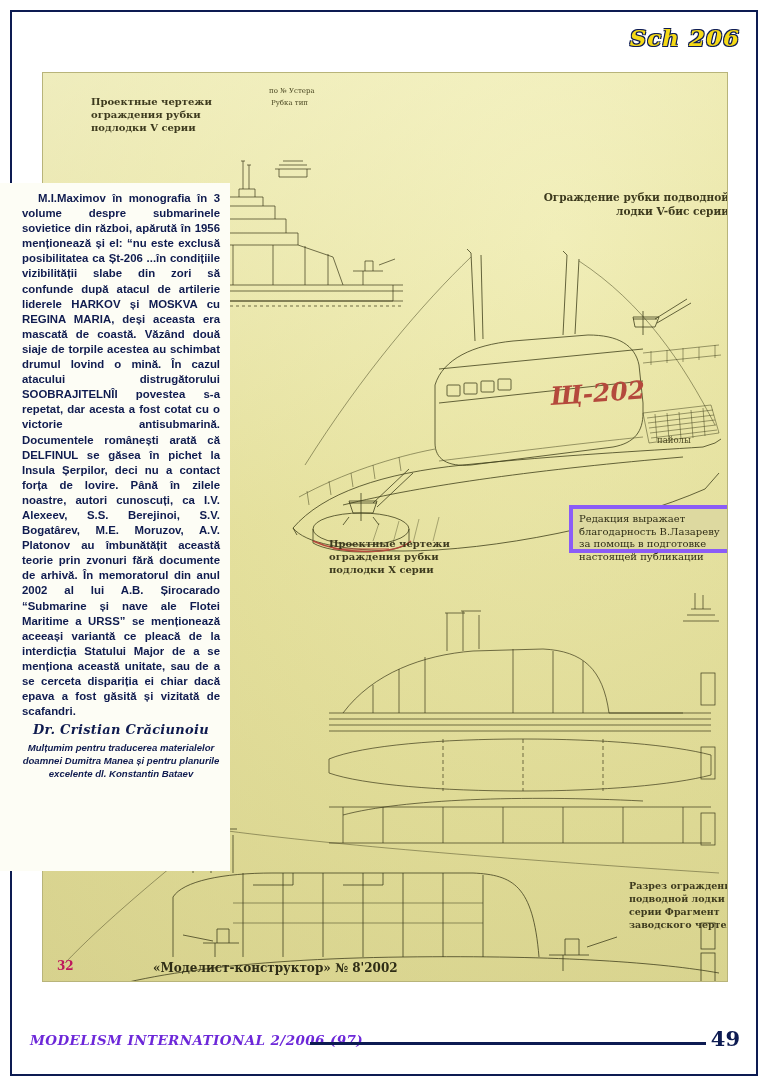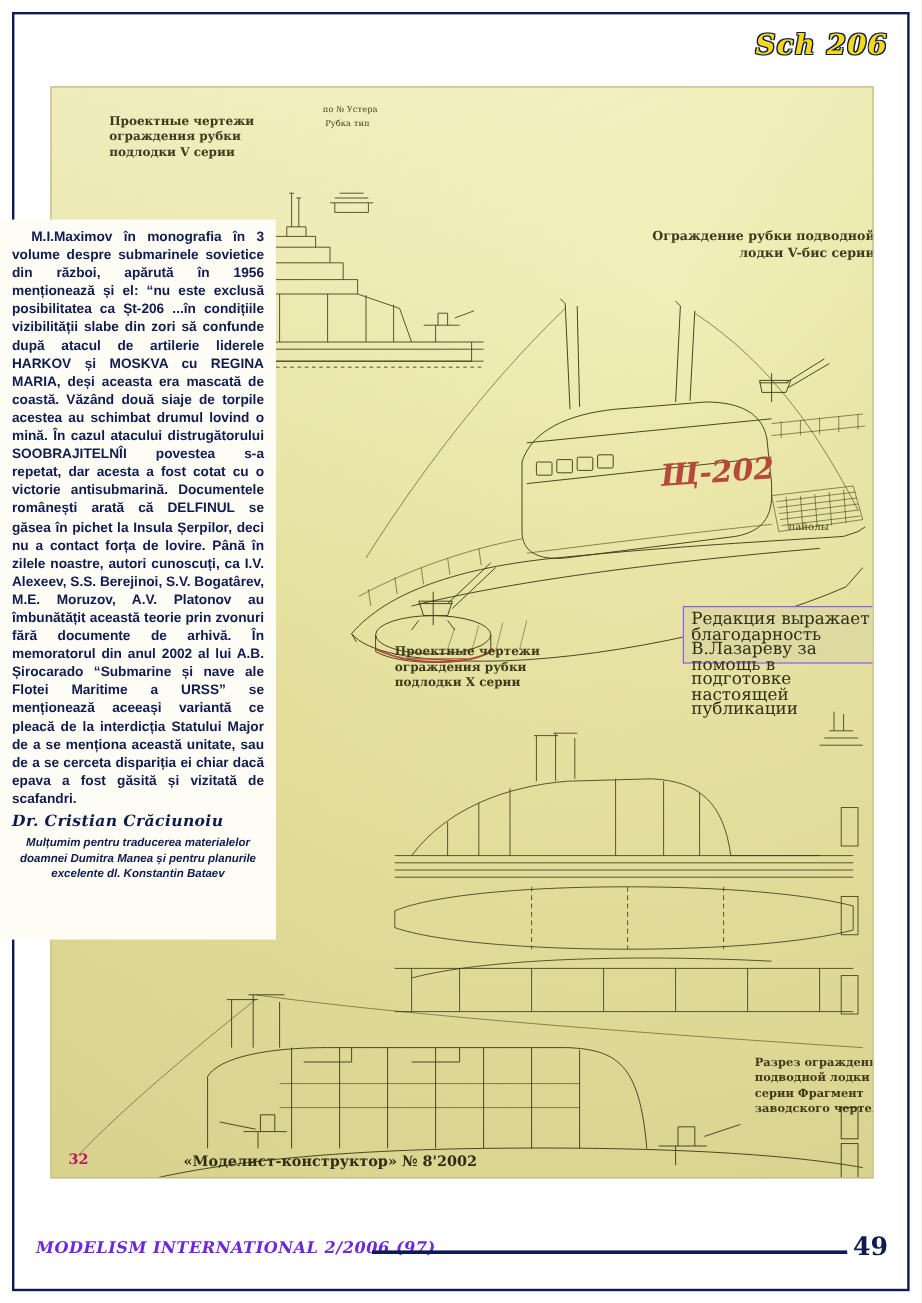--- a/index.html
+++ b/index.html
@@ -36,33 +36,34 @@
     position:absolute;inset:0;
     background:
       radial-gradient(ellipse at 75% 18%, #f2efb8 0%, #e6e2a0 55%, #dbd694 100%);
   }
   .plate-bg2{
     position:absolute;inset:0;
     background:linear-gradient(160deg, rgba(255,255,230,.45) 0%, rgba(220,214,140,.2) 45%, rgba(200,194,120,.35) 100%);
   }
   
   .text-col{
-    position:absolute;left:0px;top:183px;width:230px;height:600px;
+    position:absolute;left:0px;top:183px;width:230px;height:688px;
     background:#fdfdf5;
-    padding:8px 10px 10px 10px;
+    padding:8px 10px 10px 22px;
     box-sizing:border-box;
   }
   .body-text{
     font-size:11.4px;line-height:15.1px;color:#0f1b4f;
     text-align:justify;font-weight:bold;
     margin:0;
   }
   .body-text .indent{display:inline-block;width:16px;}
   .signature{
     margin-top:3px;
+    text-align:center;
     font-family:"DejaVu Serif", serif;
     font-weight:bold;font-style:italic;
     font-size:13px;color:#0f1b4f;
     letter-spacing:.3px;
   }
   .note{
     margin-top:4px;
     font-size:9.6px;line-height:13px;color:#0f1b4f;
     font-style:italic;text-align:center;font-weight:bold;
   }
@@ -74,24 +75,24 @@
     font-weight:bold;
   }
   .ru-small{
     position:absolute;
     font-family:"DejaVu Serif", serif;
     font-size:7px;line-height:9px;color:#4a4722;
   }
   .credit-box{
     position:absolute;left:526px;top:432px;width:170px;height:48px;
     background:#ddd9a0;
-    border:1px solid #8b5cf6;
+    border:4px solid #8b5cf6;
     padding:4px 6px;box-sizing:border-box;
     font-family:"DejaVu Serif", serif;
-    font-size:14px;line-height:12.5px;color:#2f2d16;
+    font-size:10px;line-height:12.5px;color:#2f2d16;
   }
   .right-caption{
     position:absolute;right:-2px;top:117px;width:190px;
     text-align:right;
     font-family:"DejaVu Serif", serif;
     font-size:10.5px;line-height:14px;color:#3d3a1e;font-weight:bold;
   }
   .right-caption2{
     position:absolute;left:586px;top:806px;width:150px;
     font-family:"DejaVu Serif", serif;

